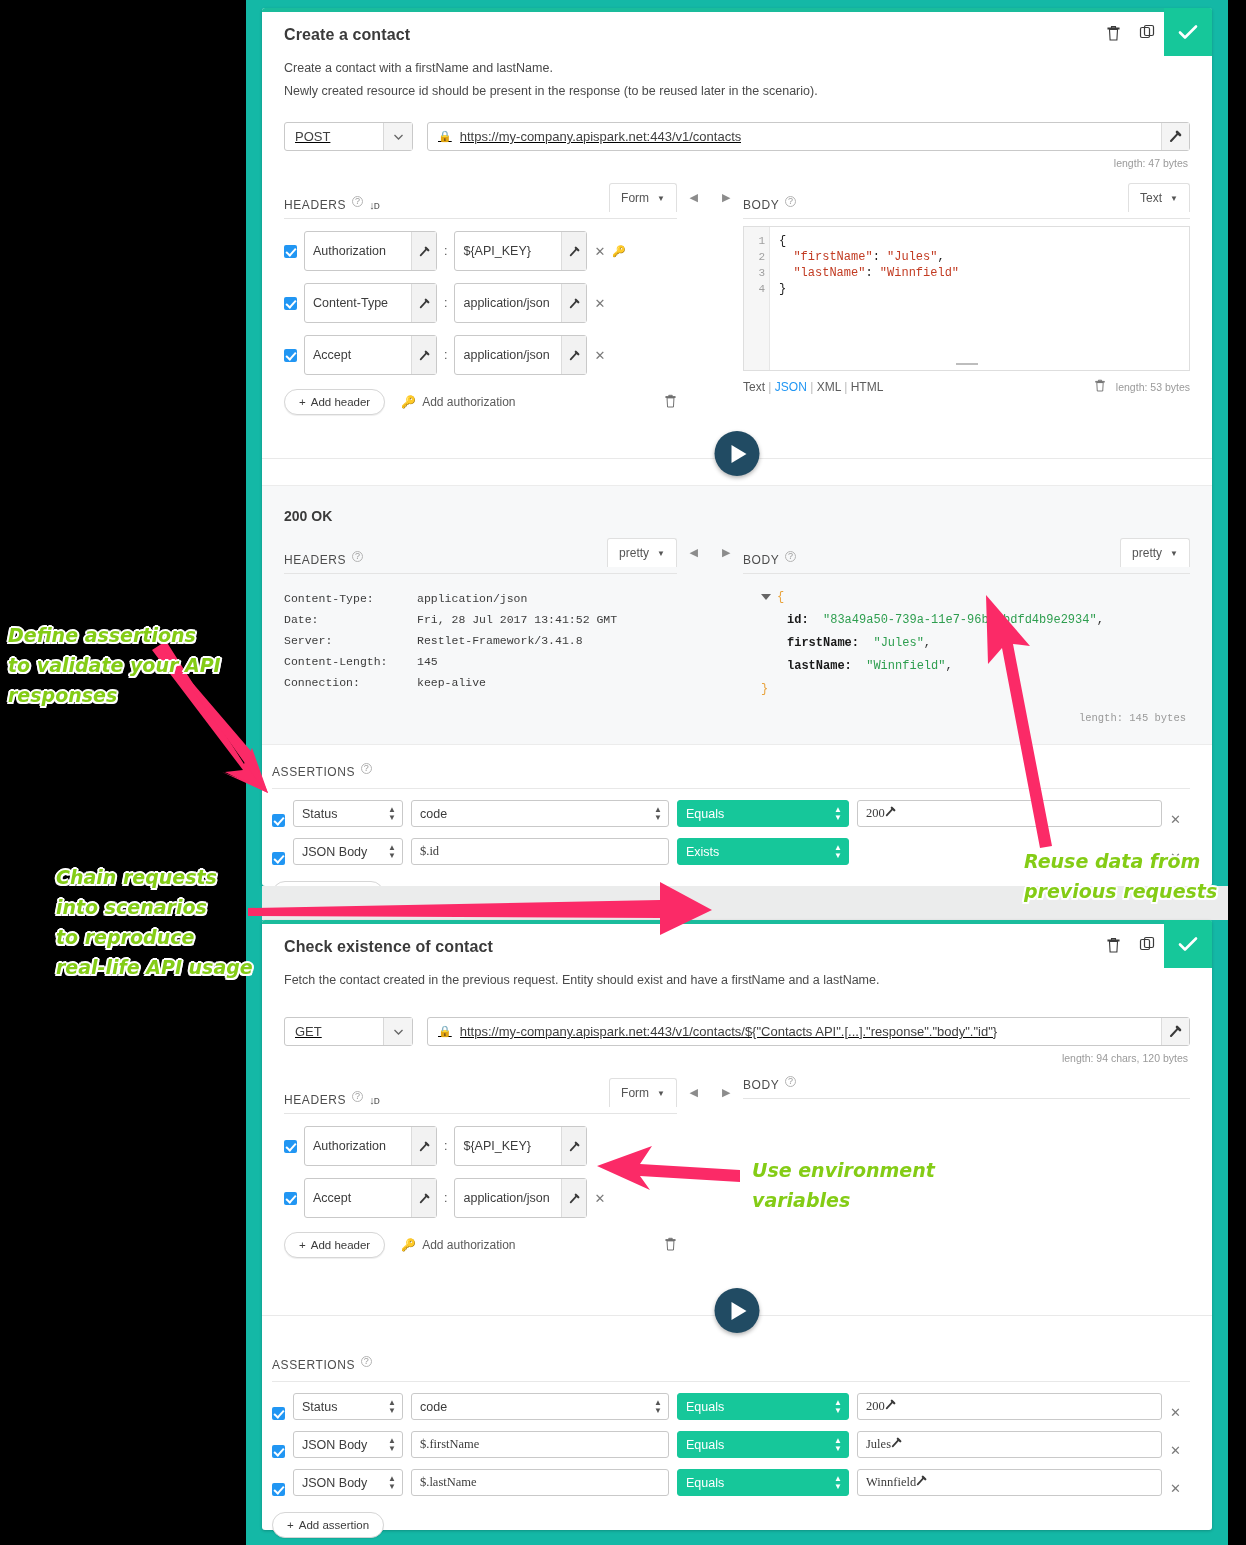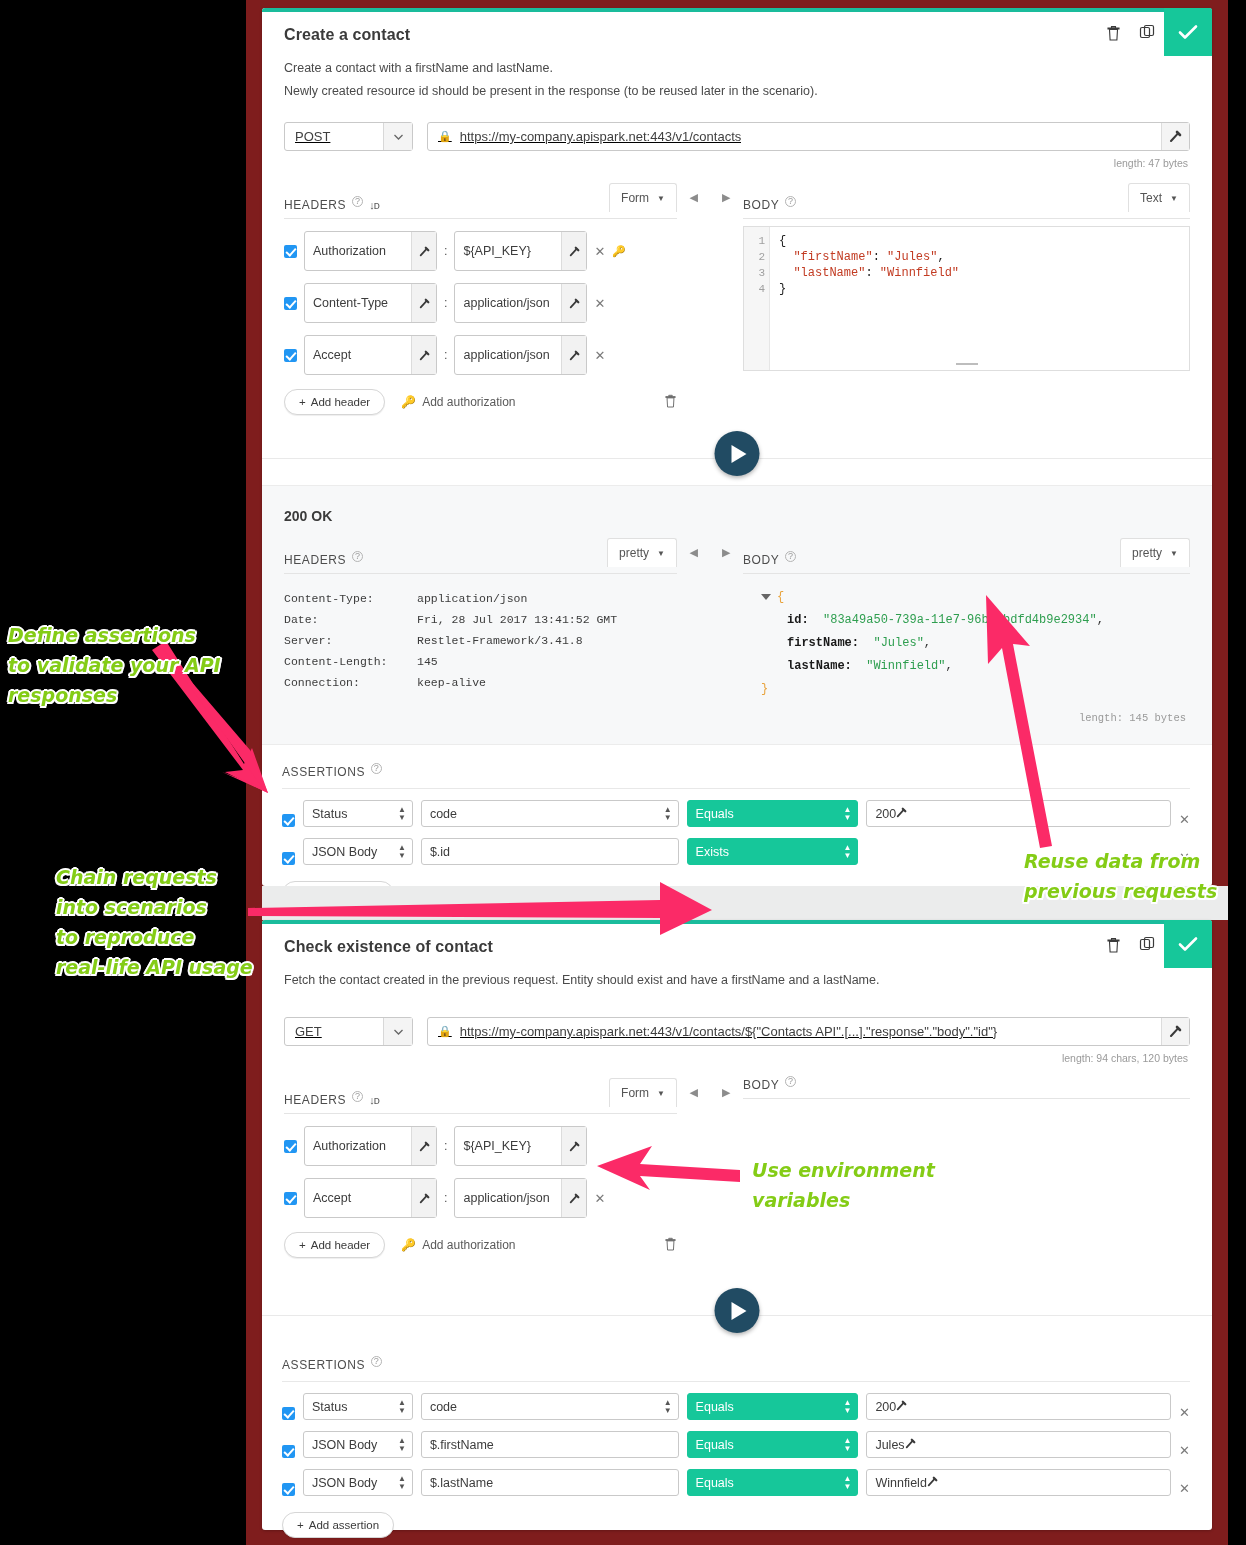--- a/index.html
+++ b/index.html
@@ -5,21 +5,21 @@
   * { box-sizing: border-box; margin:0; padding:0; }
   body {
     width:1246px; height:1545px;
     background:#000;
     font-family:"Liberation Sans", sans-serif;
     position:relative;
     overflow:hidden;
   }
   .stage{
     position:absolute; left:246px; top:0; width:982px; height:1545px;
-    background:#7f1d1d;
+    background:#14b8a6;
   }
   .card{
     position:absolute; left:16px; width:950px;
     background:#fff;
     border-radius:3px;
     box-shadow:0 1px 3px rgba(0,0,0,.22);
   }
   .card-accent{
     position:absolute;left:0;top:0;right:0;height:4px;
     background:#1abc9c;border-radius:3px 3px 0 0;
@@ -129,32 +129,32 @@
   .kvs div{ display:flex;}
   .kvs .kk{ width:133px;}
   .jsonview{ font-family:"Liberation Mono",monospace;font-size:12px;line-height:23px;padding-top:12px;position:relative;}
   .jbrace{color:#e8a33d;}
   .jkey{color:#1a1a1a;font-weight:bold;}
   .jstr{color:#2e9e4f;}
   .tri{display:inline-block;width:0;height:0;border-left:5px solid transparent;border-right:5px solid transparent;
       border-top:6px solid #666;vertical-align:middle;margin-right:6px;cursor:pointer;}
 
   
-  .assert-zone{ padding:20px 22px 22px 20px;}
+  .assert-zone{ padding:20px 22px 22px 10px;}
   .arow{ display:flex;align-items:flex-end;gap:8px;margin-top:11px;}
   .sel{
     height:27px;border:1px solid #c9c9c9;border-radius:3px;background:#fff;position:relative;
     display:flex;align-items:center;font-size:12.5px;color:#3c3c3c;padding-left:8px;
   }
   .sel .sp{position:absolute;right:6px;top:50%;transform:translateY(-50%);font-size:8px;color:#555;line-height:8px;text-align:center;}
   .sel.green{ background:#16c79a;border-color:#16c79a;color:#fff;}
   .sel.green .sp{color:#fff;}
   .inp{
     height:27px;border:1px solid #c9c9c9;border-radius:3px;background:#fff;position:relative;
-    display:flex;align-items:center;font-size:12.5px;color:#3c3c3c;padding-left:8px;
+    display:flex;align-items:center;font-size:12.5px;color:#3c3c3c;padding-left:8px;font-family:Liberation Serif, serif;
   }
 
   
   .ann{
     position:absolute;color:#84cc16;font-weight:bold;font-style:italic;
     font-family:"DejaVu Sans", sans-serif;
     font-size:19px;line-height:30px;
     text-shadow: -1.5px -1.5px 0 #fff, 1.5px -1.5px 0 #fff, -1.5px 1.5px 0 #fff, 1.5px 1.5px 0 #fff,
                  0 -2px 0 #fff, 0 2px 0 #fff, -2px 0 0 #fff, 2px 0 0 #fff;
     z-index:40;
@@ -336,20 +336,39 @@
             <span class="caret-ic">▼</span>
           </div>
         </div>
         <div class="editor">
           <div class="gutter">1<br>2<br>3<br>4</div>
           <div class="code"><span class="p">{</span>
   <span class="k">"firstName"</span><span class="p">:</span> <span class="v">"Jules"</span><span class="p">,</span>
   <span class="k">"lastName"</span><span class="p">:</span> <span class="v">"Winnfield"</span>
 <span class="p">}</span></div>
           <div class="resize"></div>
+        </div>
+        <div class="fmtrow">
+          <div class="fmts">
+            <span>Text</span>
+            <span class="sep">|</span>
+            <b>JSON</b>
+            <span class="sep">|</span>
+            <span>XML</span>
+            <span class="sep">|</span>
+            <span>HTML</span>
+          </div>
+          <div style="display:flex;align-items:center;gap:10px">
+            <span>
+              <svg width="12" height="14" viewBox="0 0 15 17">
+                  <path d="M2 4h11v1H2zM3.5 5.5h8l-.6 10.5h-6.8zM5.5 2.5h4v1.2h-4z" fill="none" stroke="#6b6b6b" stroke-width="1.1"></path>
+                </svg>
+            </span>
+            <span style="font-size:10.5px;color:#9a9a9a">length: 53 bytes</span>
+          </div>
         </div>
       </div>
     </div>
 
     <div class="runwrap">
       <div class="divline"></div>
       <div class="runbtn">
           <i></i>
         </div>
     </div>

